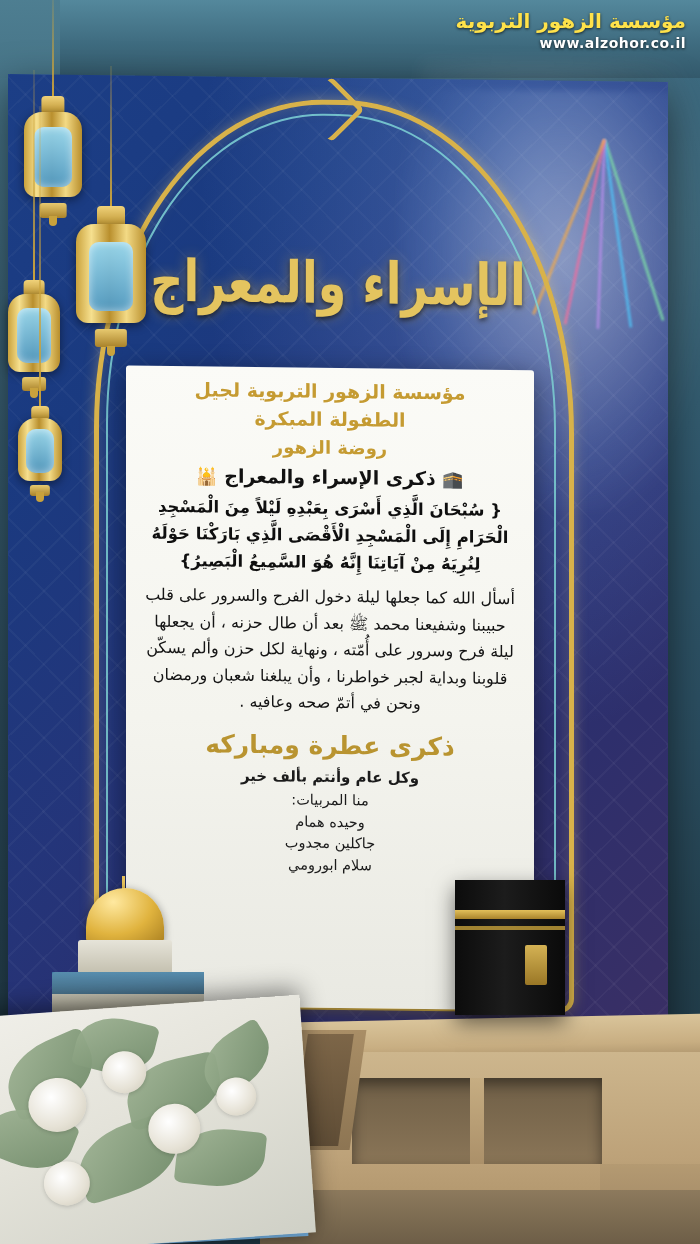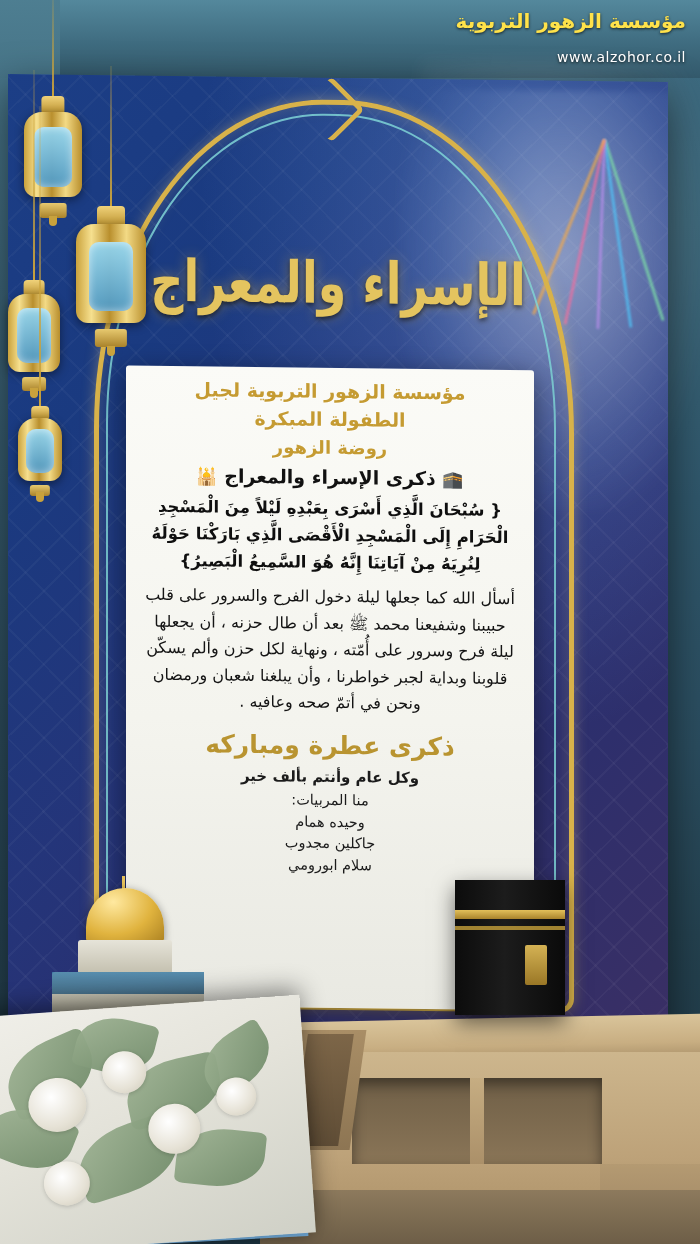--- a/index.html
+++ b/index.html
@@ -58,25 +58,25 @@
   .watermark .wm-ar {
     font-size: 20px;
     font-weight: bold;
     color: #ffe24a;
     text-shadow: 0 1px 3px rgba(0,0,0,.75);
     letter-spacing: .3px;
     direction: rtl;
   }
   .watermark .wm-url {
     font-size: 14px;
-    font-weight: normal;
+    font-weight: bold;
     color: #ffffff;
     text-shadow: 0 1px 3px rgba(0,0,0,.8);
     letter-spacing: .5px;
-    margin-top: 16px;
+    margin-top: 2px;
   }
 
   
   .poster {
     position: absolute;
     left: 8px;
     top: 78px;
     width: 660px;
     height: 960px;
     transform: skewY(0.7deg);

